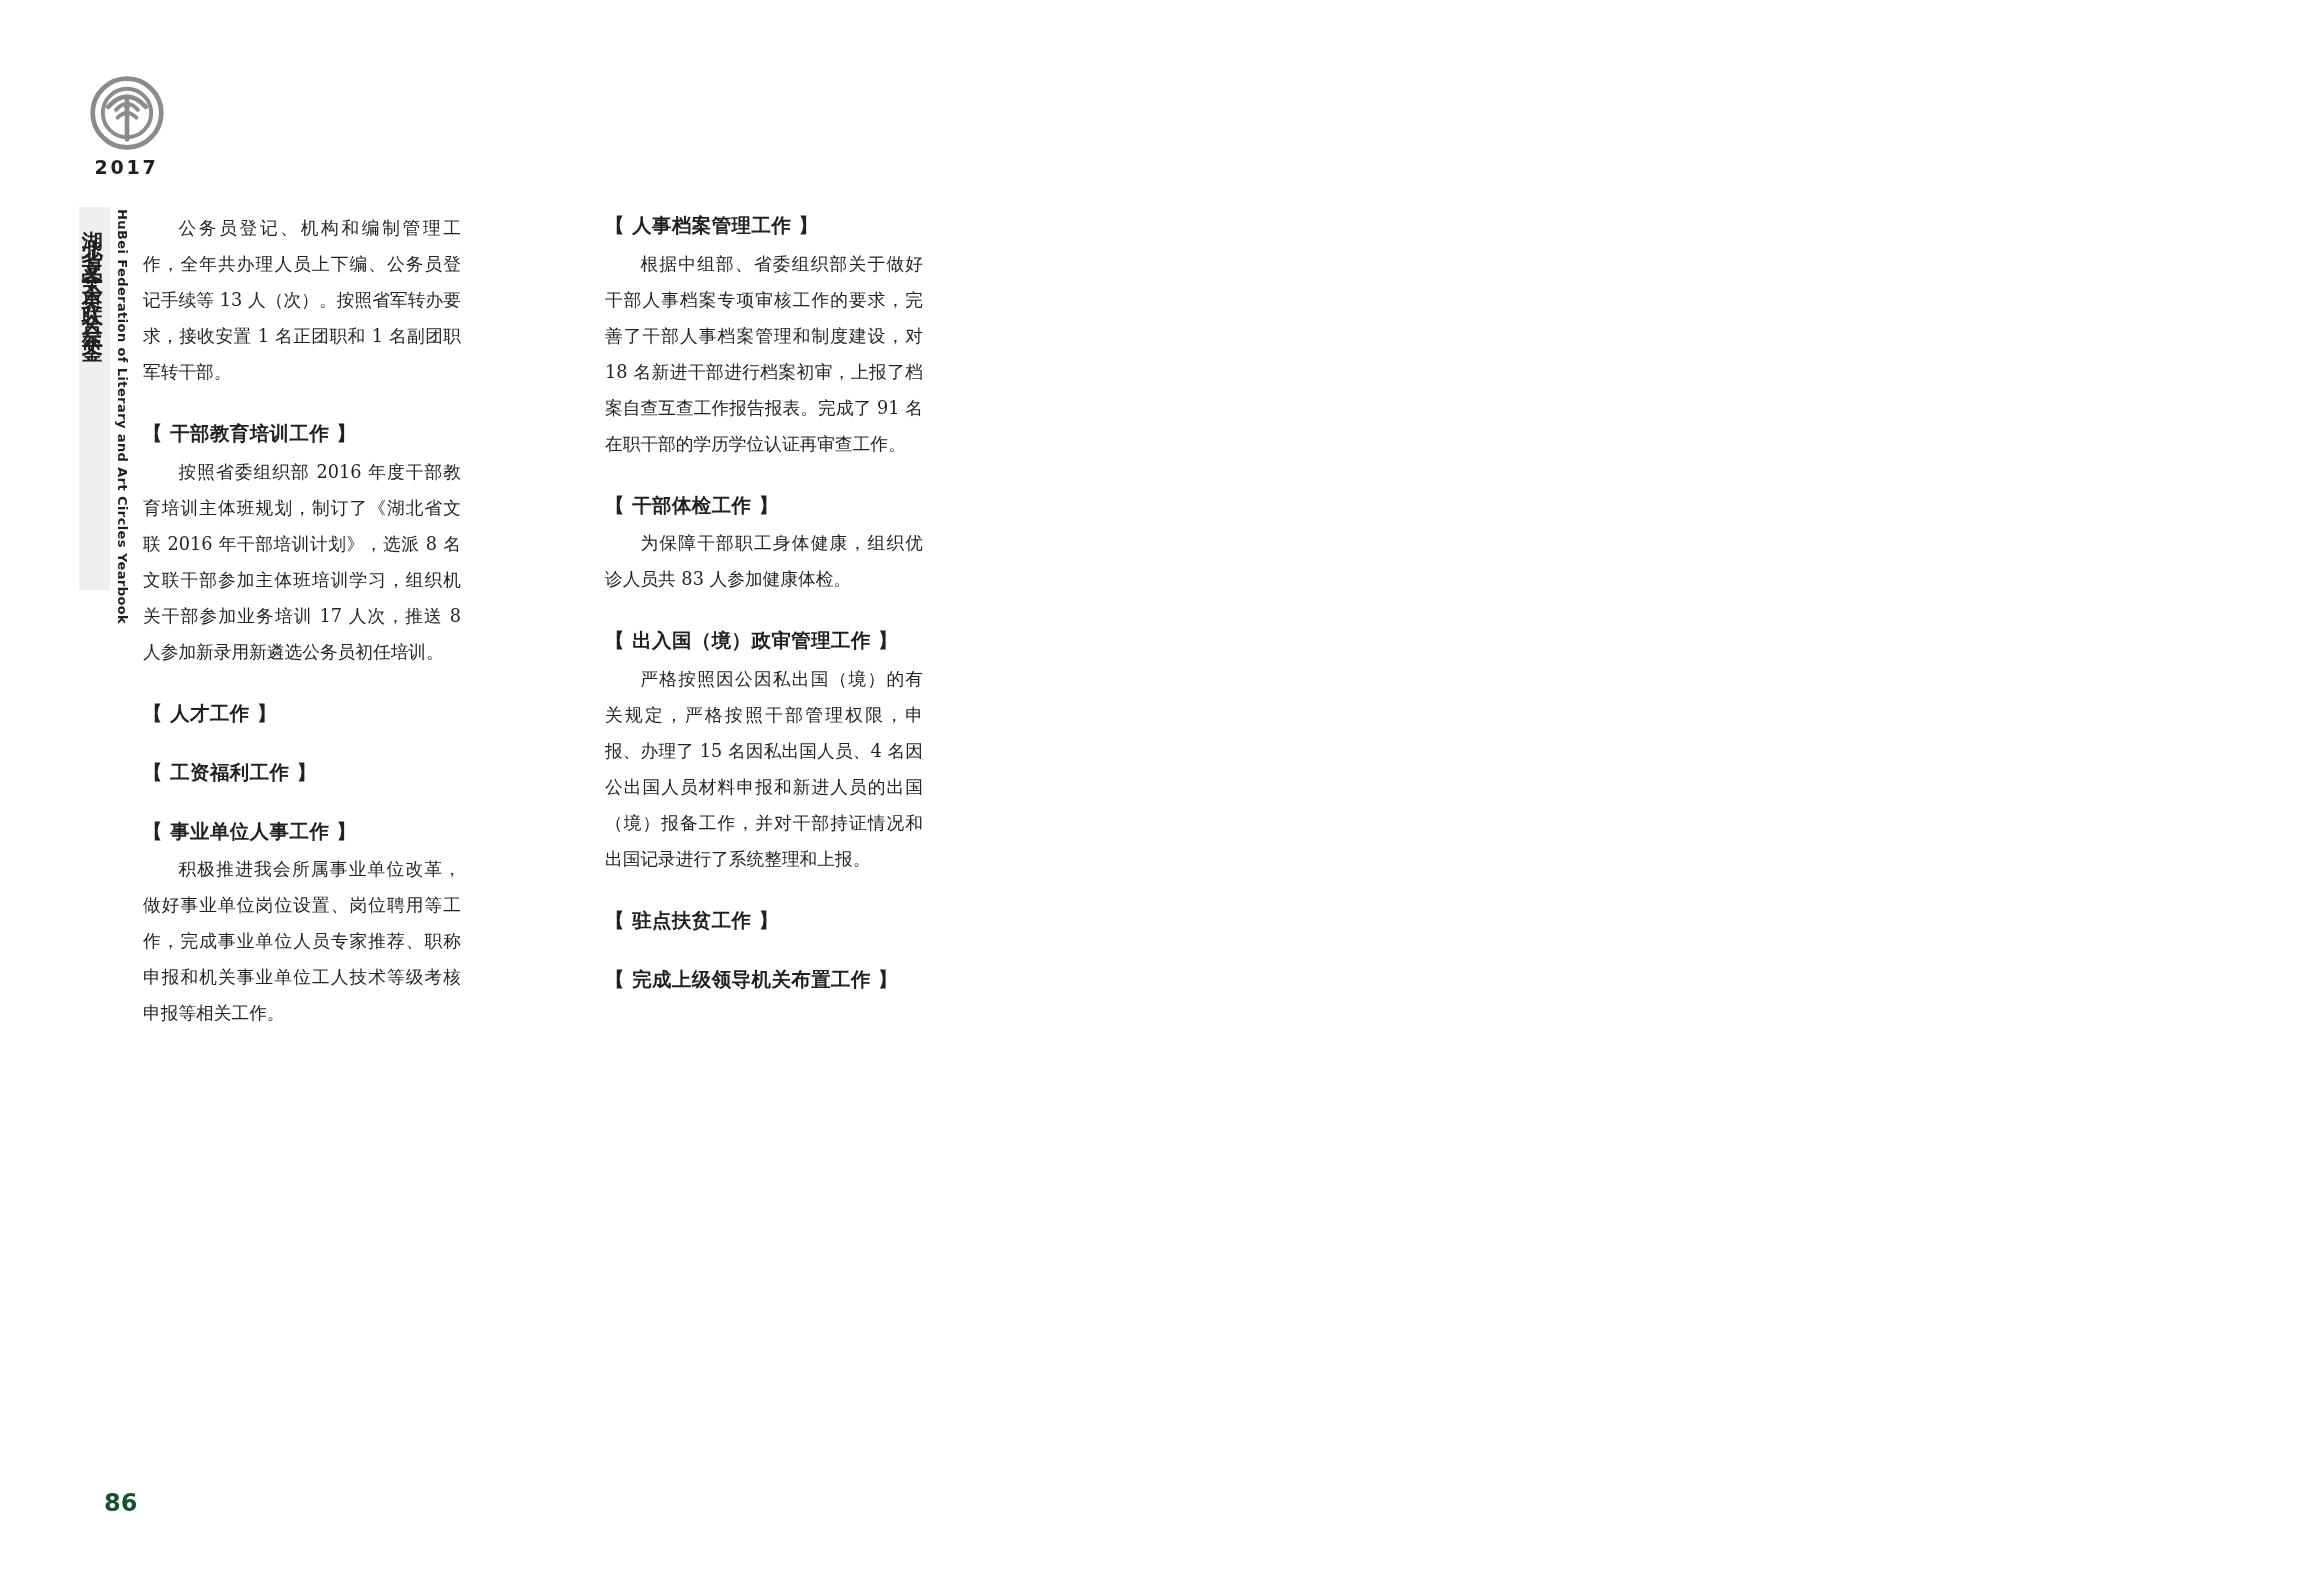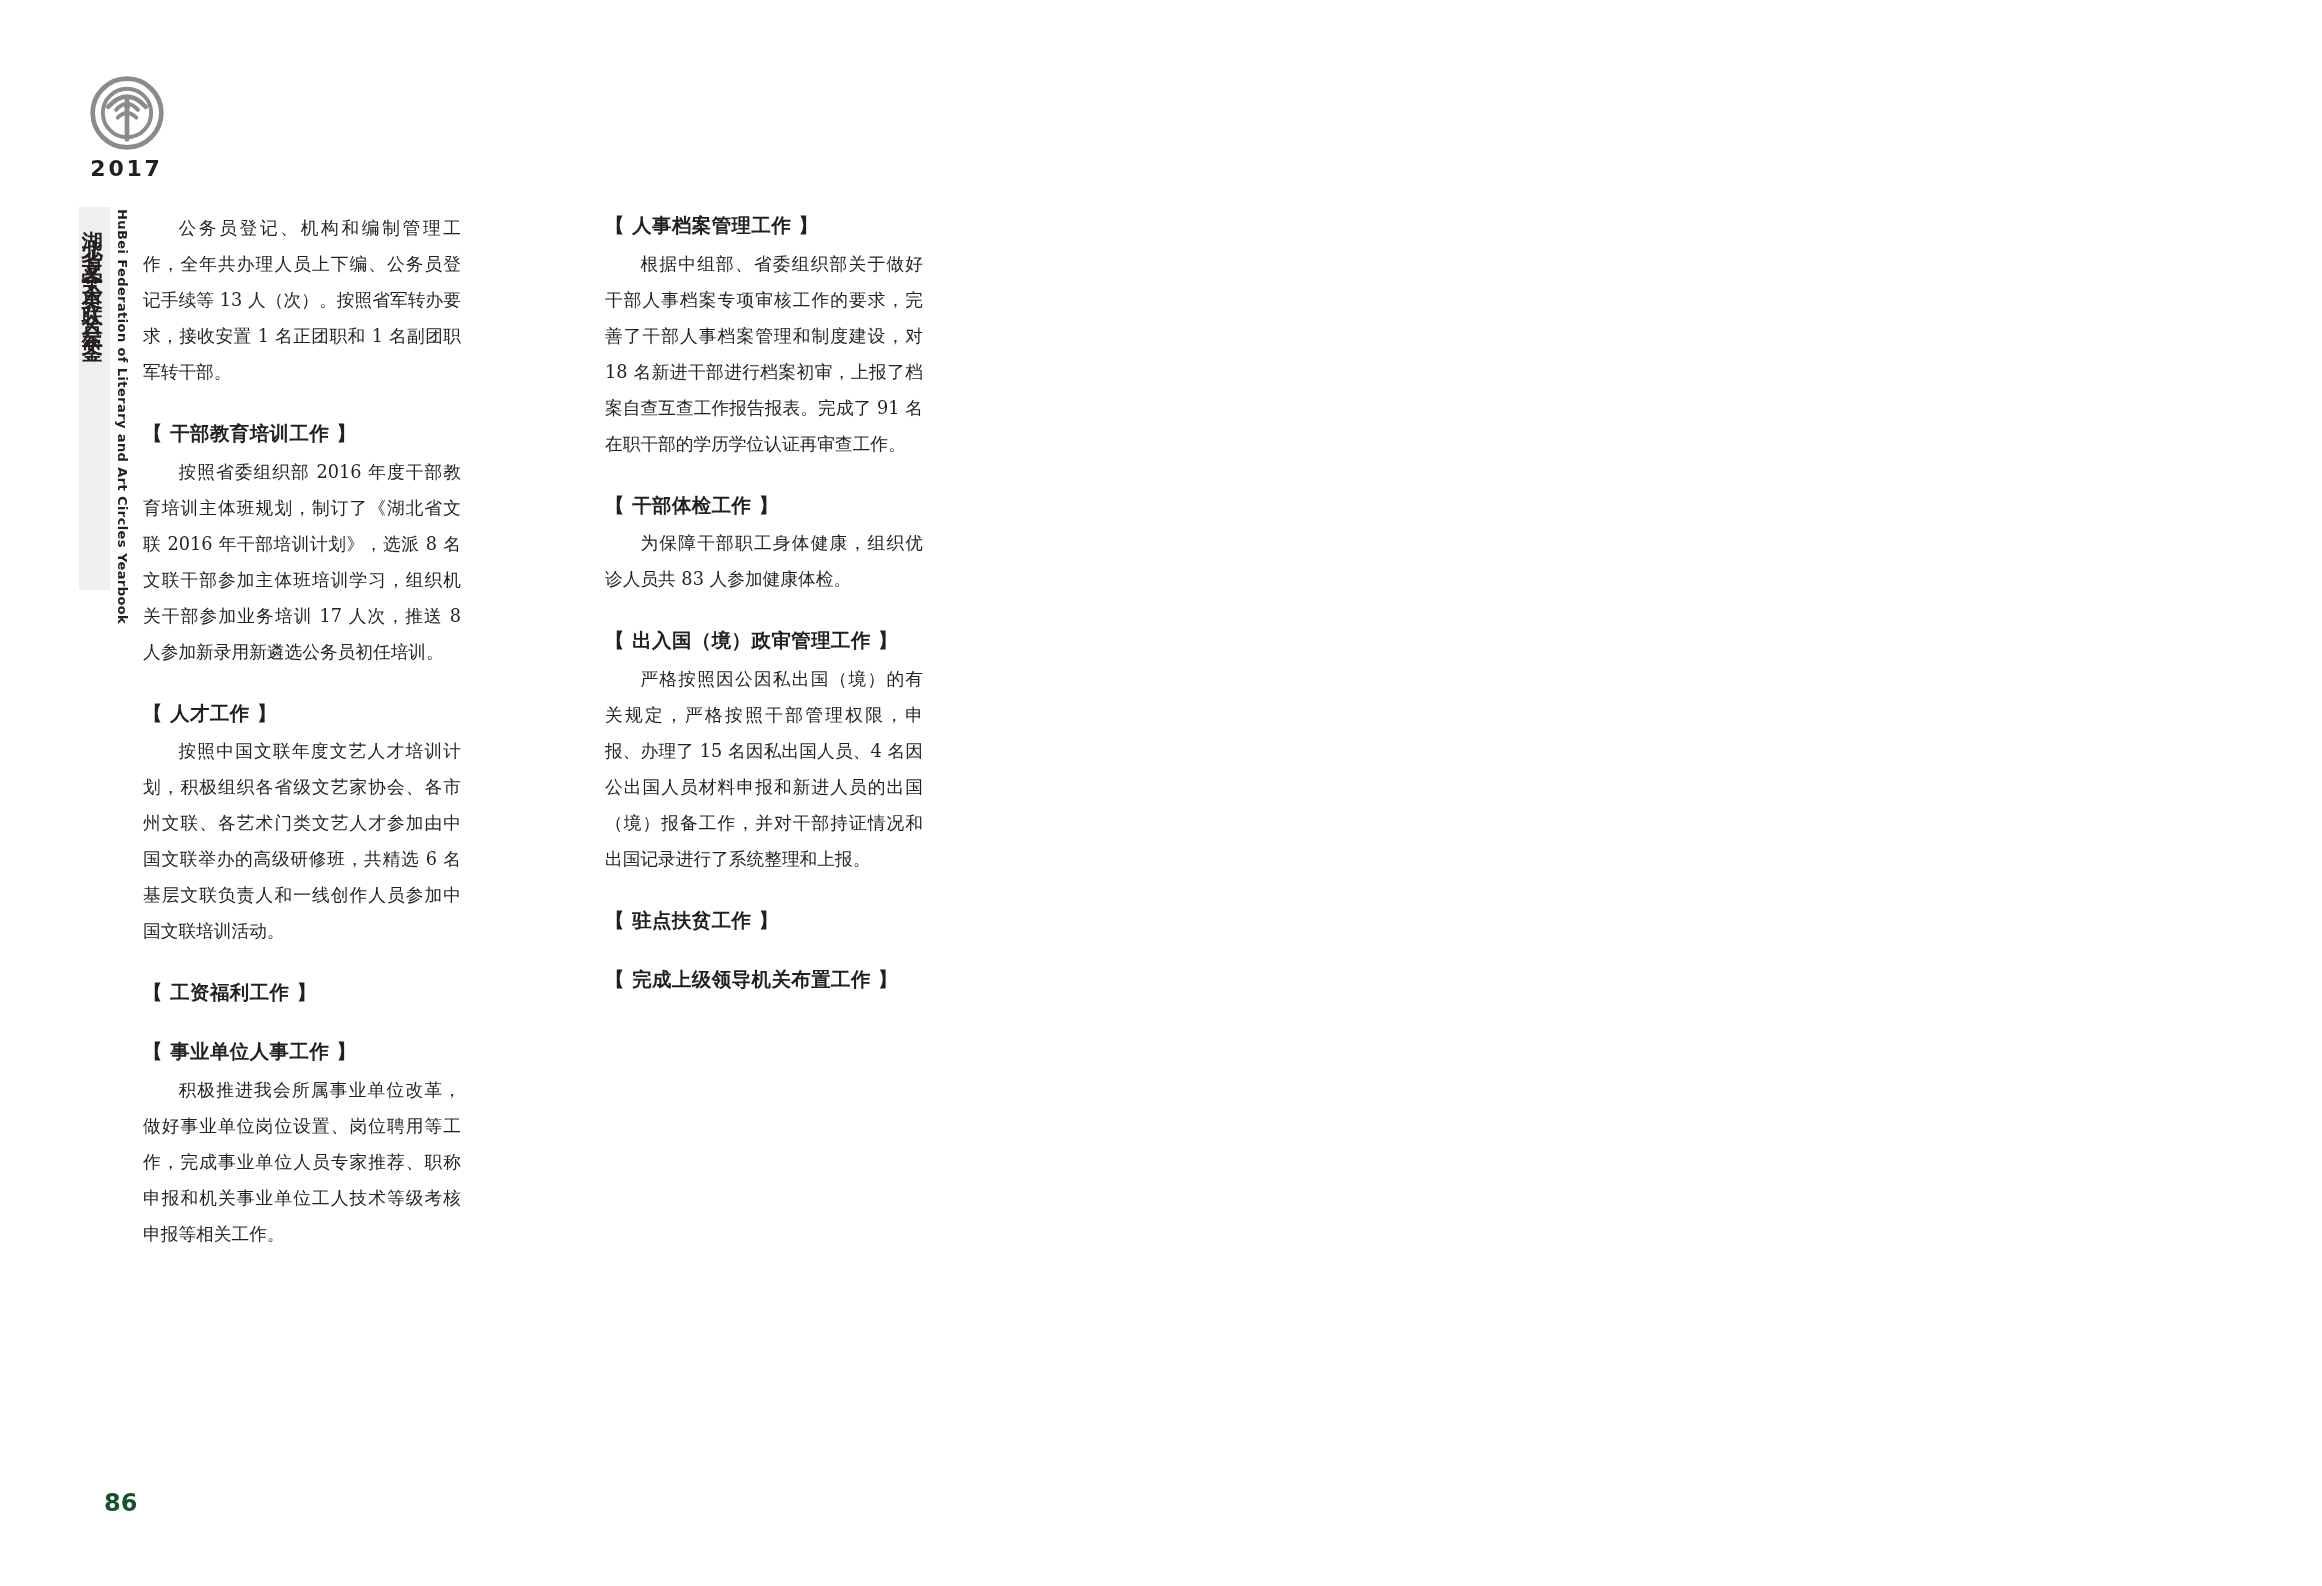--- a/index.html
+++ b/index.html
@@ -13,21 +13,21 @@
 
   
   .page-left { position: absolute; left: 0; top: 0; width: 1161px; height: 1587px; }
   .page-right { position: absolute; left: 1161px; top: 0; width: 1161px; height: 1587px; }
 
   
   .logo-block { position: absolute; left: 72px; top: 74px; width: 109px; text-align: center; }
   .logo-mark { width: 78px; height: 78px; margin: 0 auto; display:block; }
   .logo-year {
     font-family: "DejaVu Sans", sans-serif;
-    font-weight: 700; font-size: 22px; letter-spacing: 2.8px;
+    font-weight: 700; font-size: 19px; letter-spacing: 2.8px;
     color: #231f20; margin-top: 3.7px; text-align:center;
   }
 
   
   .sidebar { position: absolute; left: 79px; top: 207px; display: flex; flex-direction: row; align-items: flex-start; }
   .side-cn {
     writing-mode: vertical-rl; text-orientation: upright;
     background: #efefef; color: #231f20;
     font-family: "DejaVu Sans", sans-serif;
     font-weight: 700; font-size: 21px;
@@ -104,21 +104,20 @@
       <div class="side-en">HuBei Federation of Literary and Art Circles Yearbook</div>
     </div>
 
     <div class="col l1">
       <p class="para">公务员登记、机构和编制管理工作，全年共办理人员上下编、公务员登记手续等 13 人（次）。按照省军转办要求，接收安置 1 名正团职和 1 名副团职军转干部。</p>
 
       <h3 class="sec-head">【 干部教育培训工作 】</h3>
       <p class="para">按照省委组织部 2016 年度干部教育培训主体班规划，制订了《湖北省文联 2016 年干部培训计划》，选派 8 名文联干部参加主体班培训学习，组织机关干部参加业务培训 17 人次，推送 8 人参加新录用新遴选公务员初任培训。</p>
 
       <h3 class="sec-head">【 人才工作 】</h3>
-      <p class="para">按照中国文联年度文艺人才培训计划，积极组织各省级文艺家协会、各市州文联、各艺术门类文艺人才参加由中国文联举办的高级研修班，共精选 6 名基层文联负责人和一线创作人员参加中国文联培训活动。</p>
 
       <h3 class="sec-head">【 工资福利工作 】</h3>
 
       <h3 class="sec-head">【 事业单位人事工作 】</h3>
       <p class="para">积极推进我会所属事业单位改革，做好事业单位岗位设置、岗位聘用等工作，完成事业单位人员专家推荐、职称申报和机关事业单位工人技术等级考核申报等相关工作。</p>
     </div>
 
     <div class="col l2">
       <h3 class="sec-head first">【 人事档案管理工作 】</h3>
       <p class="para">根据中组部、省委组织部关于做好干部人事档案专项审核工作的要求，完善了干部人事档案管理和制度建设，对 18 名新进干部进行档案初审，上报了档案自查互查工作报告报表。完成了 91 名在职干部的学历学位认证再审查工作。</p>

